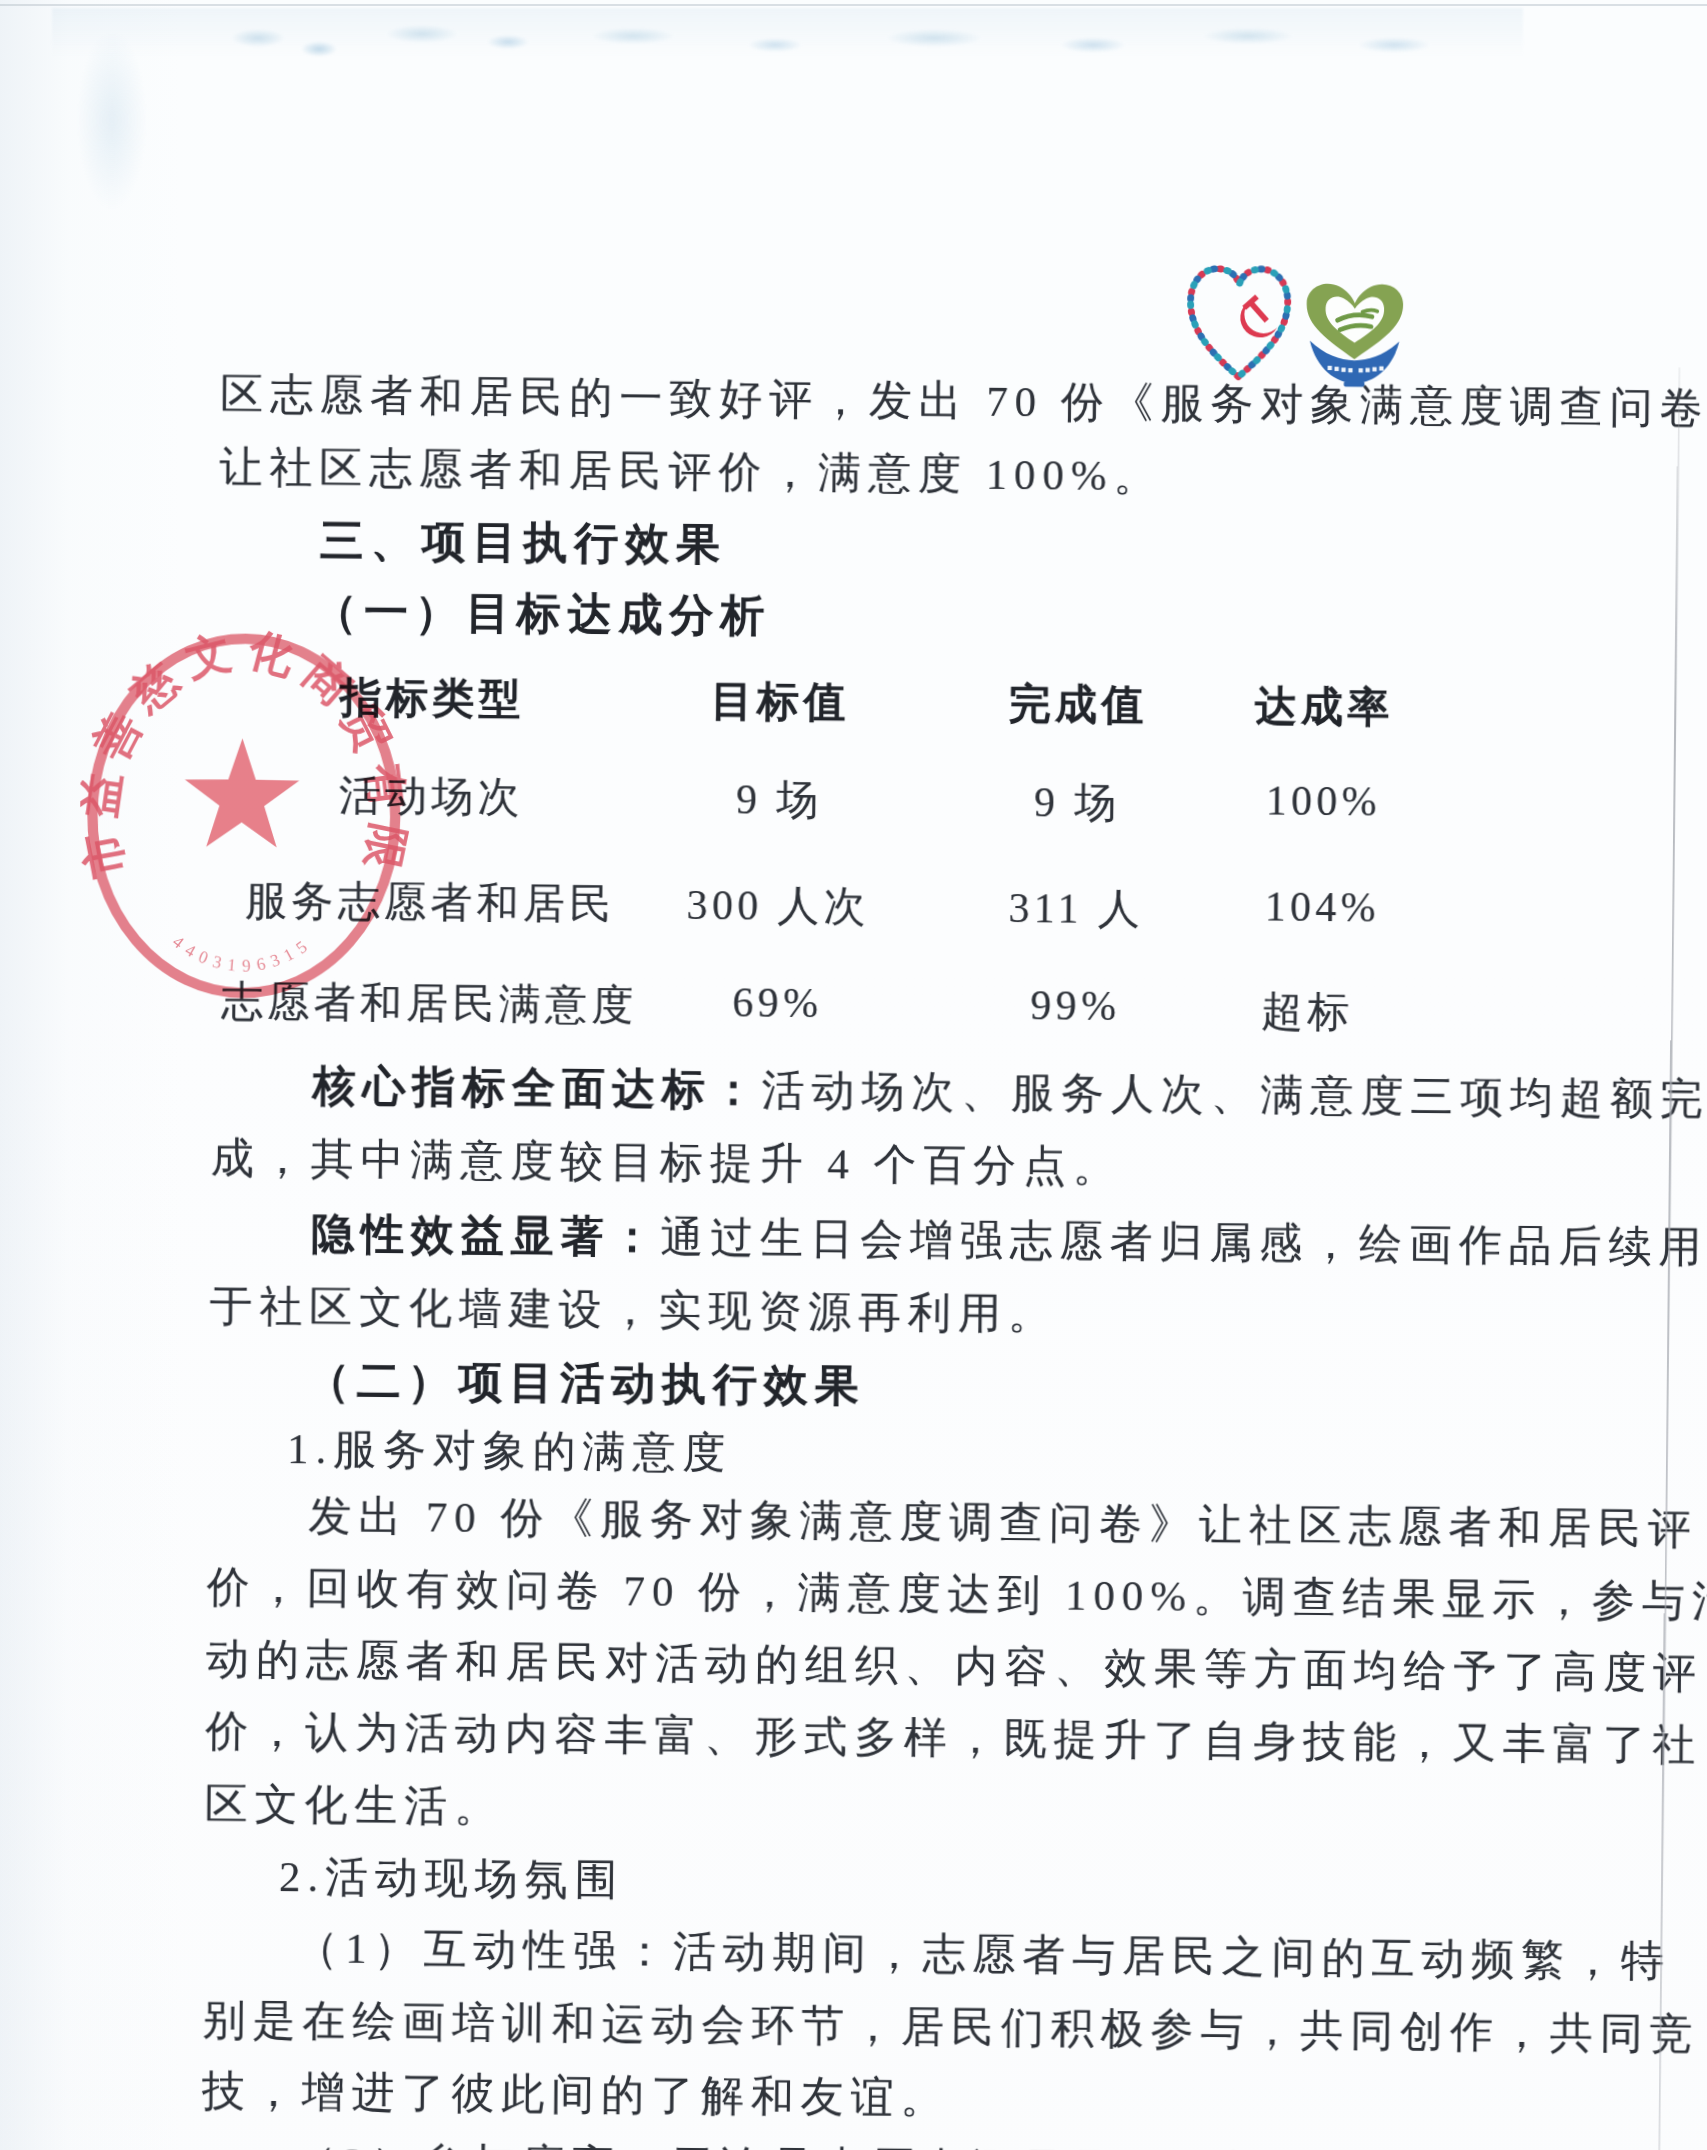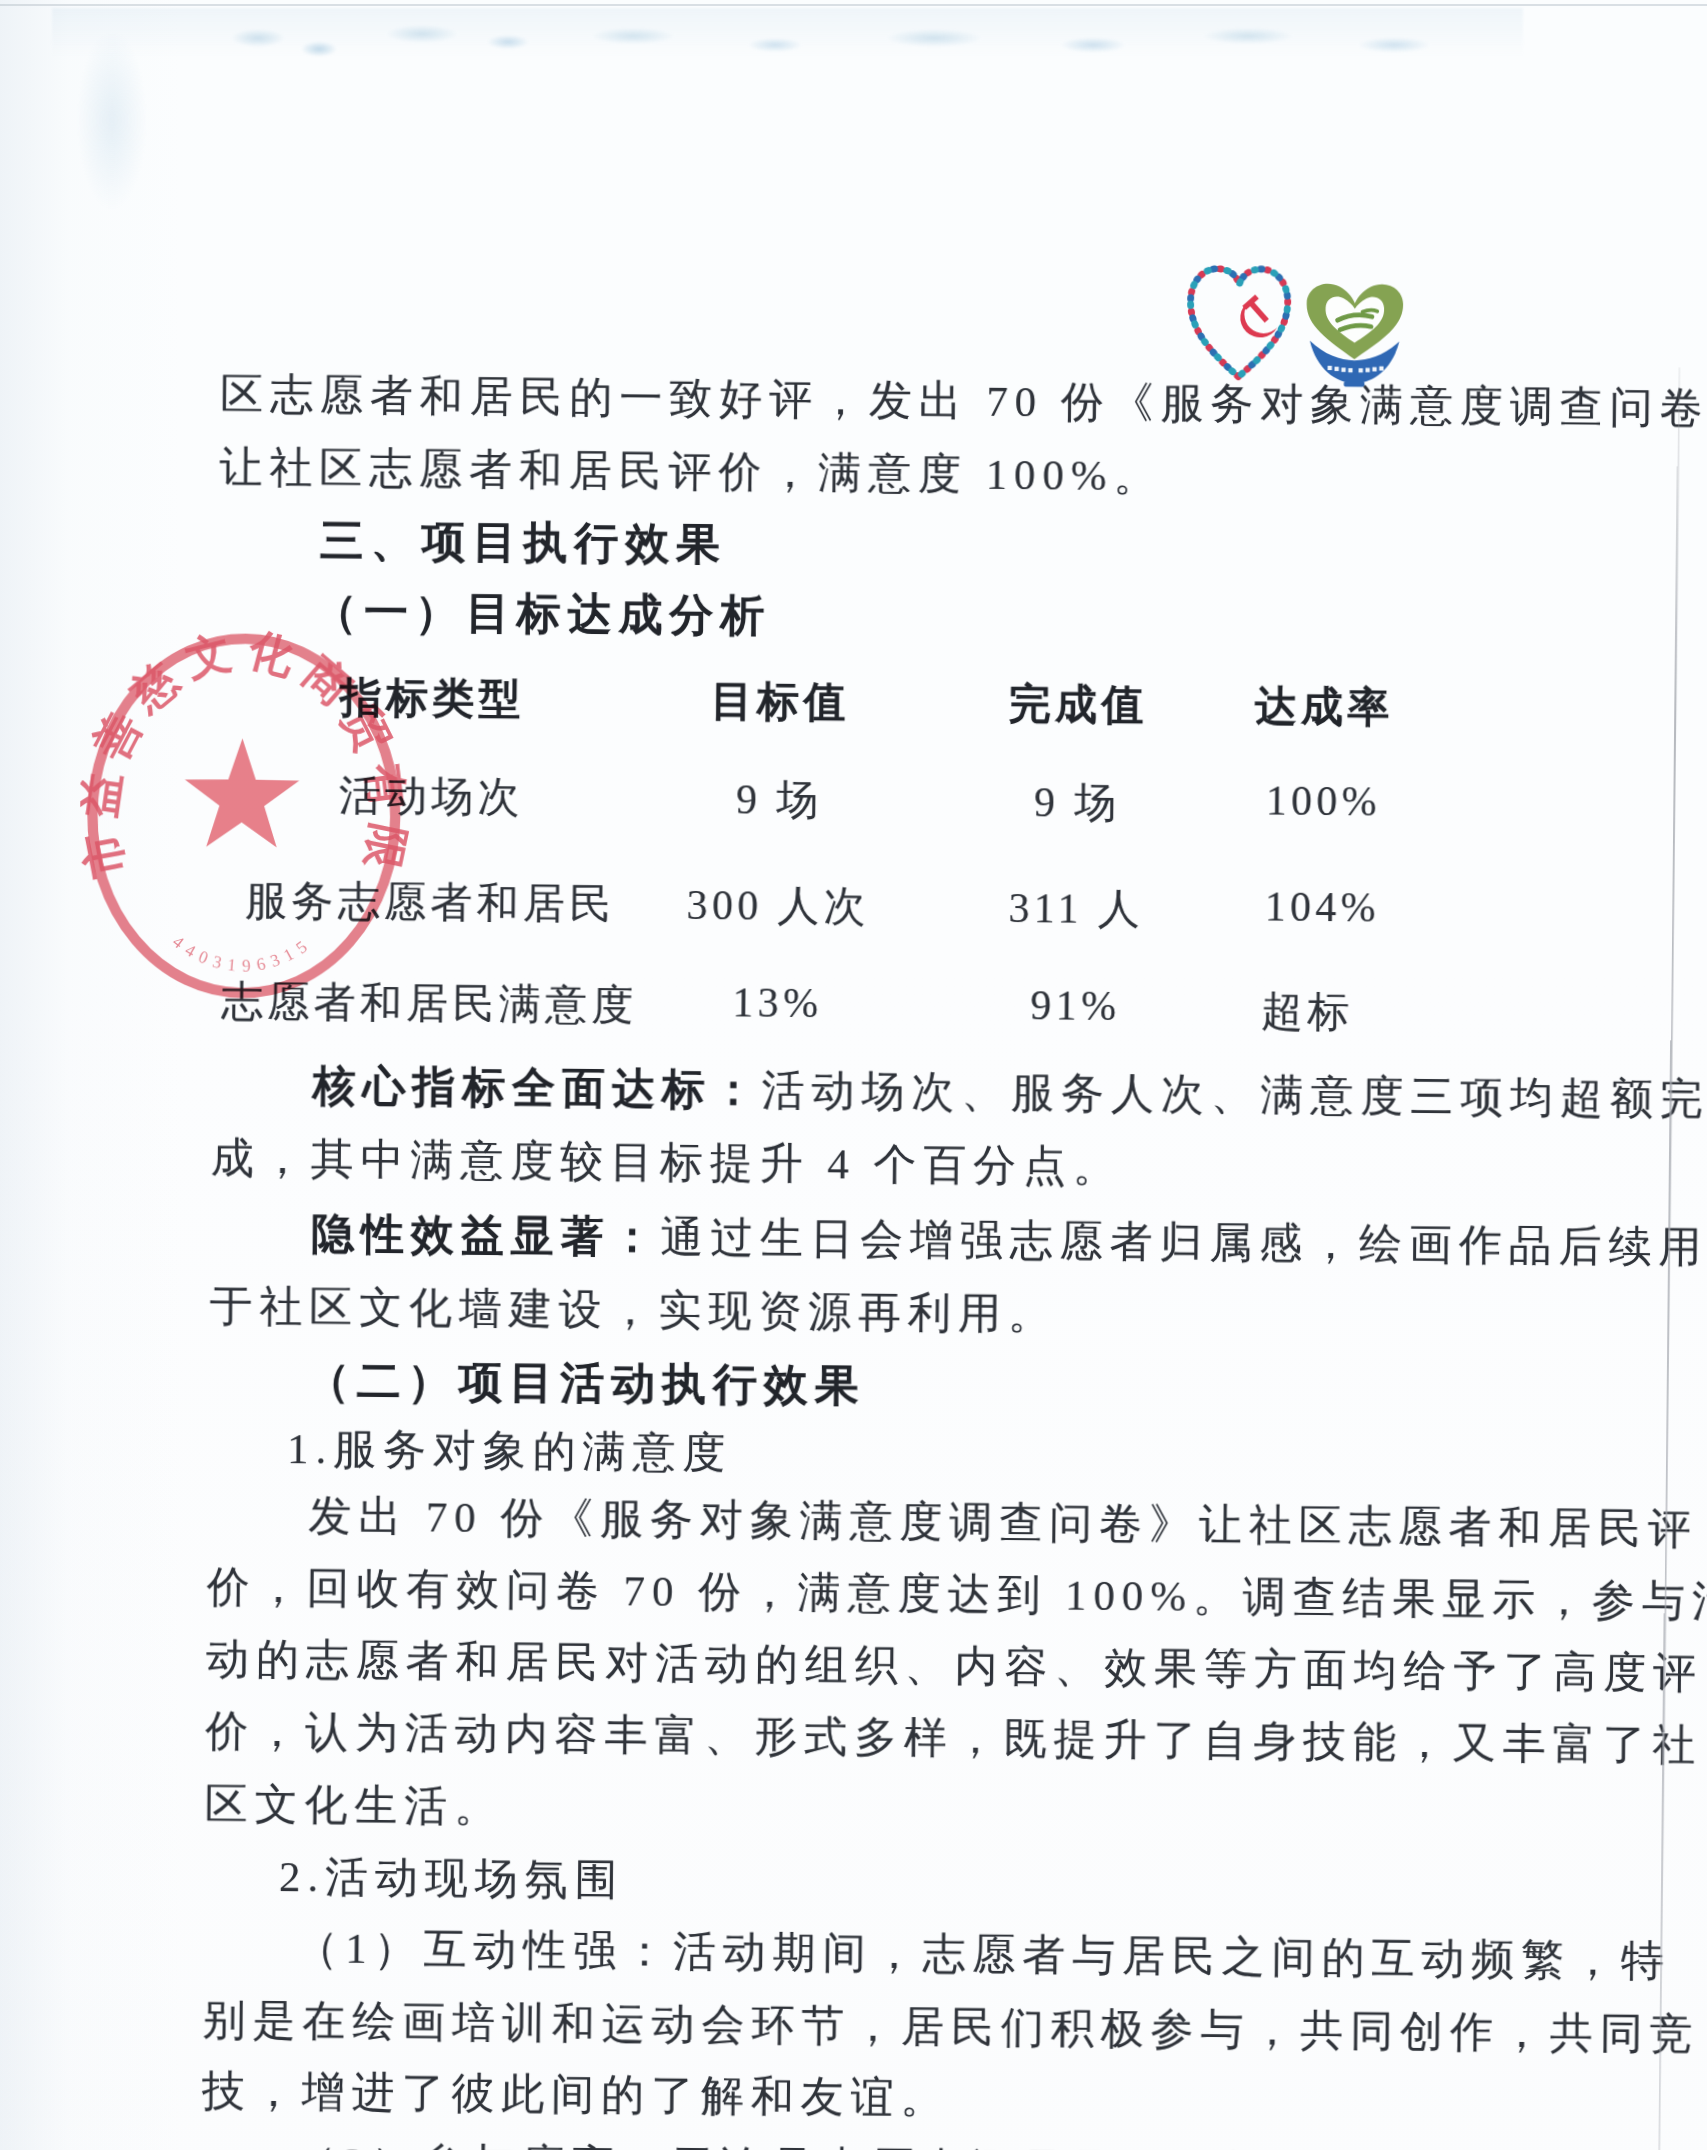--- a/index.html
+++ b/index.html
@@ -115,22 +115,22 @@
       <span class="cell" style="left:787px;top:766px">9 场</span>
       <span class="cell" style="left:1085px;top:766px">9 场</span>
       <span class="cell" style="left:1331px;top:766px">100%</span>
 
       <span class="cell" style="left:439px;top:872px">服务志愿者和居民</span>
       <span class="cell" style="left:787px;top:872px">300 人次</span>
       <span class="cell" style="left:1085px;top:872px">311 人</span>
       <span class="cell" style="left:1331px;top:872px">104%</span>
 
       <span class="cell" style="left:439px;top:973px">志愿者和居民满意度</span>
-      <span class="cell" style="left:787px;top:973px">13%</span>
-      <span class="cell" style="left:1085px;top:973px">91%</span>
+      <span class="cell" style="left:787px;top:973px">69%</span>
+      <span class="cell" style="left:1085px;top:973px">99%</span>
       <span class="cell" style="left:1317px;top:973px">超标</span>
     </div>
 
     <div class="ln" style="left:323px;top:1056px">
       <span class="b">核心指标全面达标：</span><span>活动场次、服务人次、满意度三项均超额完</span>
     </div>
     <div class="ln" style="left:222px;top:1129px">成，其中满意度较目标提升 4 个百分点。</div>
 
     <div class="ln" style="left:323px;top:1204px">
       <span class="b">隐性效益显著：</span><span>通过生日会增强志愿者归属感，绘画作品后续用</span>

